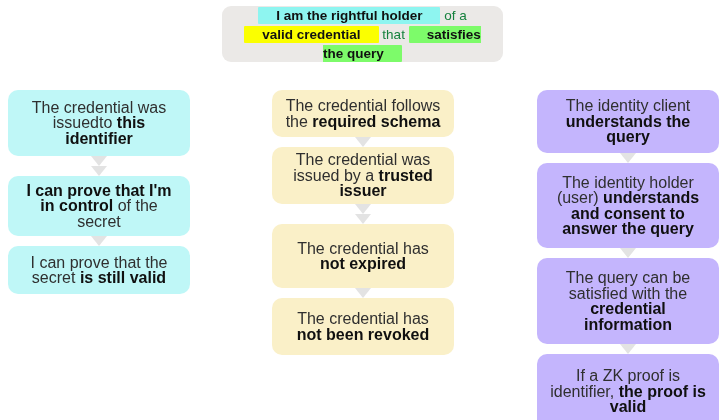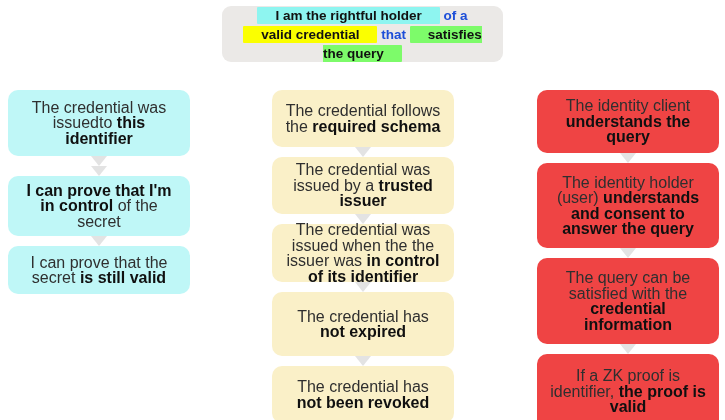--- a/index.html
+++ b/index.html
@@ -40,21 +40,21 @@
   }
   #header-text .hl {
     padding: 1px 18px;
     font-weight: bold;
     color: #111111;
     border-radius: 1px;
   }
   #header-text .cyan  { background: #8ef5f0; }
   #header-text .yellow{ background: #fbff00; }
   #header-text .green { background: #7dfb6a; }
-  #header-text .plain { color: #1d4ed8; font-weight: bold; }
+  #header-text .plain { color: #15803d; }
 
   
   .column {
     position: absolute;
     top: 90px;
     width: 182px;
   }
   #column-left   { left: 8px;   }
   #column-middle { left: 272px; }
   #column-right  { left: 537px; }
@@ -69,21 +69,21 @@
     text-align: center;
     font-size: 16px;
     line-height: 15.5px;
     color: #2f2f2f;
     position: relative;
   }
   .node b { color: #101010; font-weight: bold; }
 
   .cyan-node  { background: #bff7f7; }
   .cream-node { background: #faf0c8; }
-  .green-node { background: #ef4444; }
+  .green-node { background: #c4b5fd; }
 
   
   .connector {
     height: 10px;
     position: relative;
   }
   .connector::after {
     content: "";
     position: absolute;
     left: 50%;
@@ -111,31 +111,28 @@
     <div class="connector"></div>
     <div class="node cyan-node" style="height: 60px;">
       <div><b>I can prove that I'm in control</b><span> of the secret</span></div>
     </div>
     <div class="connector"></div>
     <div class="node cyan-node" style="height: 48px; text-align: center;">
       <div><span>I can prove that the secret </span><b>is still valid</b></div>
     </div>
   </div>
 <div class="column" id="column-middle">
-    <div class="node cream-node" style="height: 57px;">
+    <div class="node cream-node" style="height: 47px;">
       <div><span>The credential follows the </span><b>required schema</b></div>
     </div>
     <div class="connector"></div>
     <div class="node cream-node" style="height: 57px;">
       <div><span>The credential was issued by a </span><b>trusted issuer</b></div>
     </div>
     <div class="connector"></div>
-    <div class="node cream-node" style="height: 58px;">
-      <div><span>The credential was issued when the the issuer was </span><b>in control of its identifier</b></div>
-    </div>
     <div class="connector"></div>
     <div class="node cream-node" style="height: 64px;">
       <div><span>The credential has </span><b>not expired</b></div>
     </div>
     <div class="connector"></div>
     <div class="node cream-node" style="height: 57px;">
       <div><span>The credential has </span><b>not been revoked</b></div>
     </div>
   </div>
 <div class="column" id="column-right">

